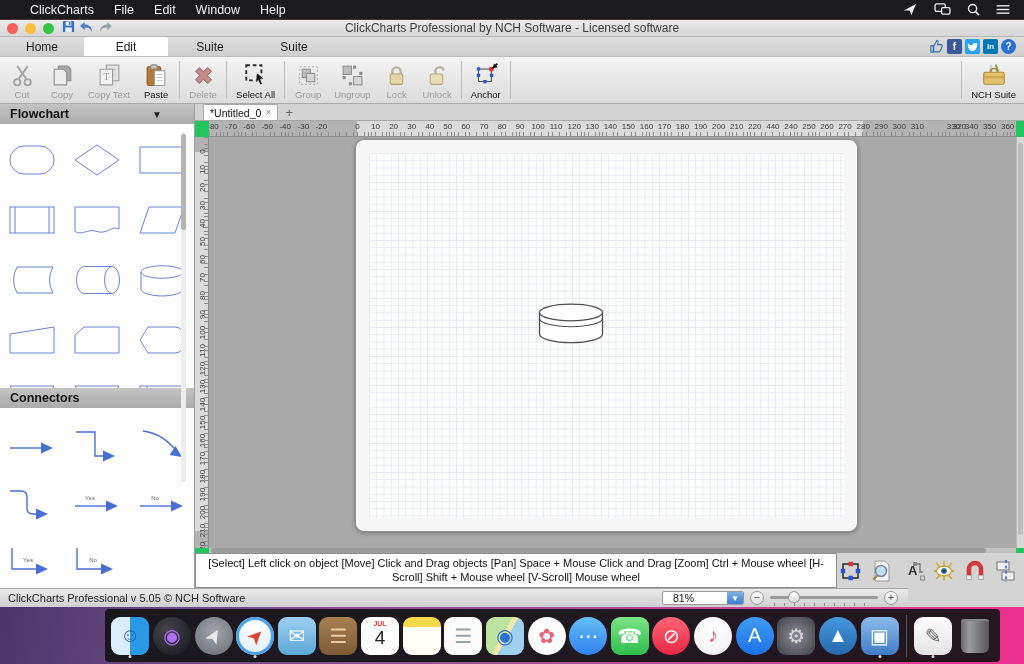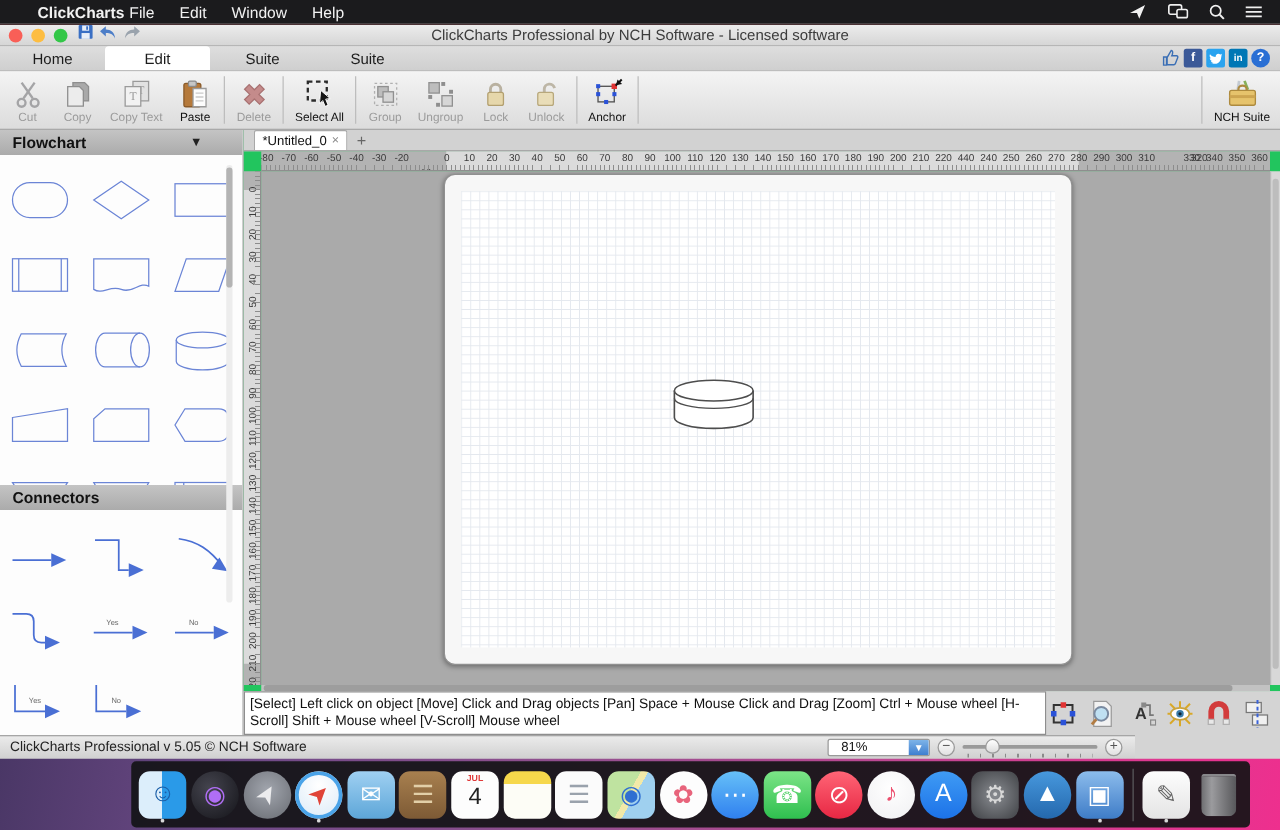--- a/index.html
+++ b/index.html
@@ -2,21 +2,21 @@
 <html><head>
 <meta charset="utf-8">
 <style>
   * { margin:0; padding:0; box-sizing:border-box; }
   html,body { width:1024px; height:664px; overflow:hidden; }
   body { font-family:"Liberation Sans", sans-serif; background:#d4d4d4; position:relative; }
 
   
   #menubar { position:absolute; top:0; left:0; width:1024px; height:19px; background:#1b1b1d; display:flex; align-items:center; color:#f2f2f2; font-size:12.5px; }
   #menubar .apple { margin:0 16px 0 14px; font-size:13px; }
-  #menubar .appname { font-weight:bold; margin-right:4px;text-align:center; }
+  #menubar .appname { font-weight:normal; margin-right:20px;text-align:center; }
   #menubar .menu-item { margin-right:20px; cursor:default; }
   #menubar .mb-right { margin-left:auto; display:flex; align-items:center; gap:16px; padding-right:14px; }
   #menubar .mb-right svg { display:block; }
 
   
   #titlebar { position:absolute; top:19px; left:0; width:1024px; height:18px; background:linear-gradient(#ececec,#d6d6d6); border-top:1px solid #4a3134; border-bottom:1px solid #b6b6b6; display:flex; align-items:center; }
   .tlight { width:11px; height:11px; border-radius:50%; margin-left:7px; }
   #titlebar .tb-icons { display:flex; align-items:center; gap:4px; margin-left:8px; }
   #titlebar .title { position:absolute; left:0; right:0; text-align:center; font-size:12px; color:#3c3c3c; pointer-events:none; }
 
@@ -78,21 +78,21 @@
      background-size:7.25px 7.25px; }
   #cyl { position:absolute; left:182px; top:163px; width:66px; height:41px; }
 
   
   #hscroll { position:absolute; left:14px; right:8px; top:444px; height:5px; background:#c2c2c2; }
   #hscroll .thumb { position:absolute; left:2px; right:30px; top:0; height:5px; background:#9d9d9d; border-radius:3px; }
   #vscroll { position:absolute; right:0; top:33px; width:8px; height:411px; background:#d8d8d8; border-left:1px solid #bbb; }
   #vscroll .thumb { position:absolute; left:1px; right:1px; top:6px; height:392px; background:#bdbdbd; border-radius:4px; }
 
   
-  #statusrow { position:absolute; left:195px; right:0; top:449px; height:35px; background:#d4d4d4; }
+  #statusrow { position:absolute; left:195px; right:0; top:449px; height:35px; background:#d4d4d4;text-align:center; }
   #helpbox { position:absolute; left:0; top:0; width:642px; height:35px; background:#fff; border:1px solid #8e8e8e; padding:2px 4px; font-size:11px; color:#111; line-height:14px; }
   #statusicons { position:absolute; right:4px; top:2px; height:31px; display:flex; align-items:center; gap:3px; }
   .sicon { width:28px; height:29px; display:flex; align-items:center; justify-content:center; border-radius:3px; }
 
   
   #bottombar { position:absolute; top:588px; left:0; width:908px; height:19px; background:linear-gradient(#ebebeb,#d0d0d0); border-top:1px solid #a6a6a6; display:flex; align-items:center; font-size:11px; color:#222; }
   #bottombar .ver { margin-left:8px; }
   #zoomctl { margin-left:auto; display:flex; align-items:center; gap:6px; padding-right:10px; }
   #zoombox { display:flex; width:82px; height:14px; border:1px solid #9a9a9a; background:#fff; border-radius:2px; overflow:hidden; }
   #zoombox .zval { flex:1; font-size:10.5px; padding:0 0 0 10px; line-height:13px; color:#111; }

